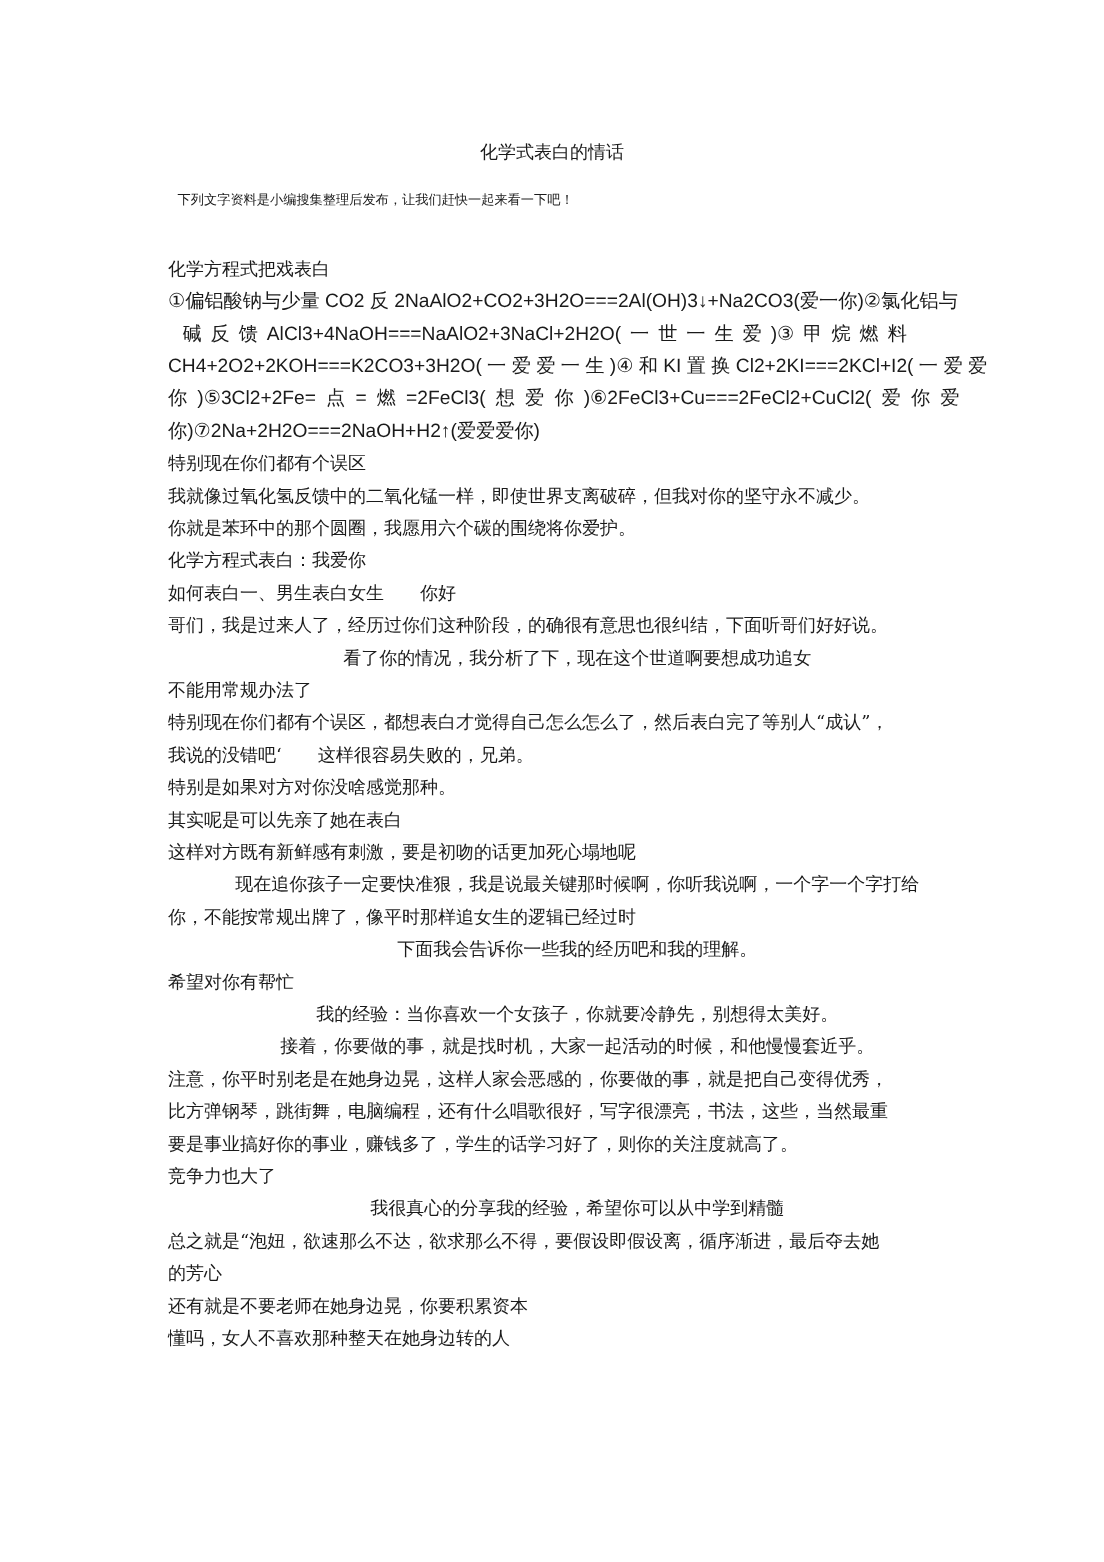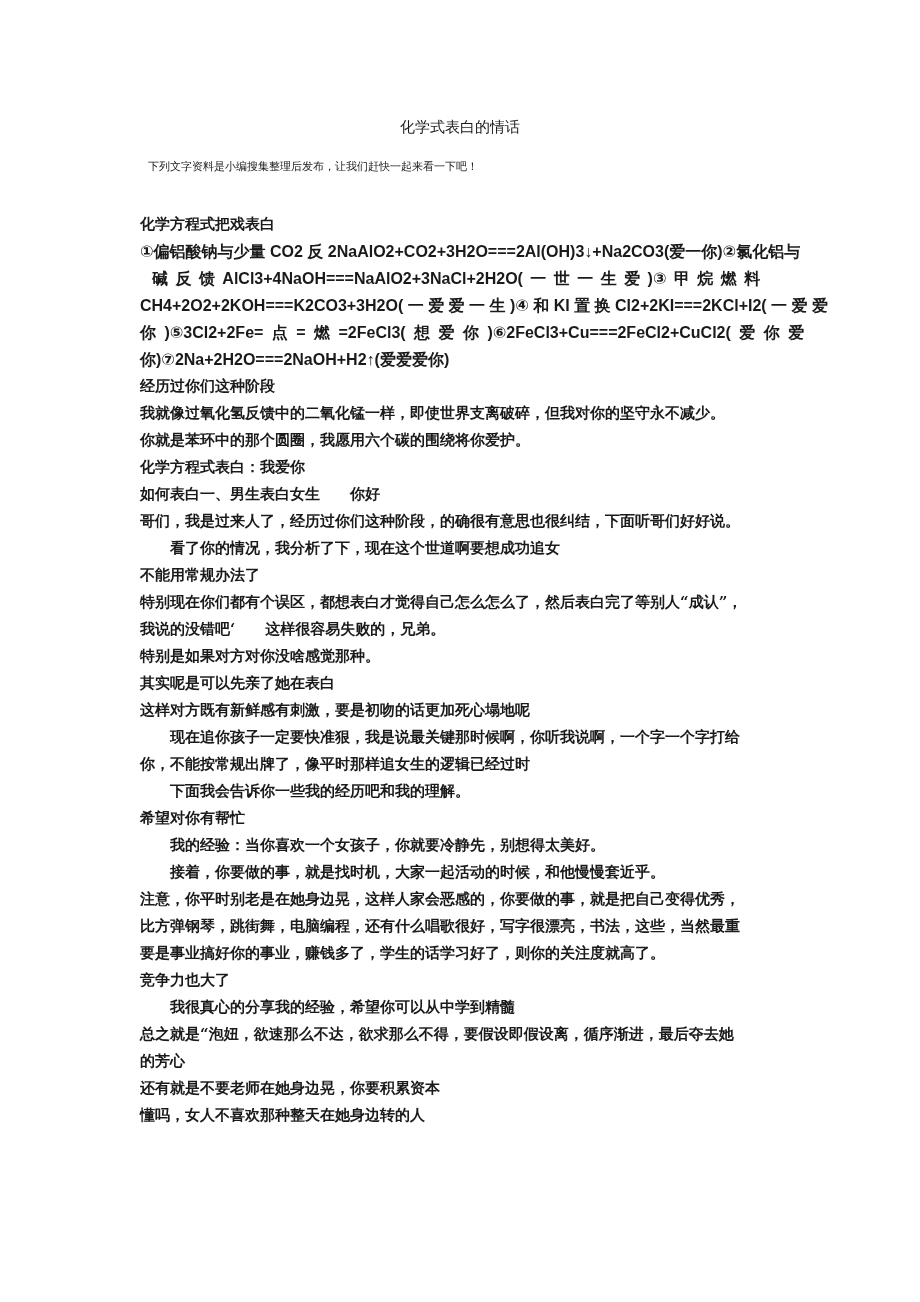--- a/index.html
+++ b/index.html
@@ -3,41 +3,41 @@
 <meta charset="utf-8">
 <style>
   html, body { margin: 0; padding: 0; background: #ffffff; }
   body { width: 920px; height: 1302px; position: relative; overflow: hidden;
          font-family: "DejaVu Serif", "Liberation Serif", serif; color: #1a1a1a; }
   .page { position: absolute; left: 0; top: 0; width: 736px; height: 1302px; }
   .title { position: absolute; top: 116px; left: 0; width: 920px; text-align: center;
            font-size: 15px; line-height: 22px; }
   .intro { position: absolute; top: 156px; left: 148px; font-size: 11px; line-height: 22px; }
   .body { position: absolute; top: 211px; left: 140px; width: 652px; font-size: 15px; }
-  .line { height: 27px; line-height: 27px; white-space: nowrap; overflow: visible; font-weight: bold; }
-  .line.indent { padding-left: 30px; }
+  .line { height: 27px; line-height: 27px; white-space: nowrap; overflow: visible; }
+  .line.indent { padding-left: 30px; text-align: center; }
   .chem { font-family: "Liberation Sans", "DejaVu Sans", sans-serif; font-size: 16px; }
 </style>
 </head>
 <body>
 
 <div class="page">
   <div class="title">化学式表白的情话</div>
   <div class="intro">下列文字资料是小编搜集整理后发布，让我们赶快一起来看一下吧！</div>
 
   <div class="body">
     <div class="line">化学方程式把戏表白</div>
     <div class="line chem">①偏铝酸钠与少量 CO2 反 2NaAlO2+CO2+3H2O===2Al(OH)3↓+Na2CO3(爱一你)②氯化铝与</div>
     <div class="line chem" style="word-spacing:3px;margin-left:12px;">碱 反 馈  AlCl3+4NaOH===NaAlO2+3NaCl+2H2O( 一 世 一 生 爱 )③ 甲 烷 燃 料</div>
     <div class="line chem">CH4+2O2+2KOH===K2CO3+3H2O( 一 爱 爱 一 生 )④ 和 KI 置 换 Cl2+2KI===2KCl+I2( 一 爱 爱</div>
     <div class="line chem" style="word-spacing:4px;">你 )⑤3Cl2+2Fe= 点 = 燃 =2FeCl3( 想 爱 你 )⑥2FeCl3+Cu===2FeCl2+CuCl2( 爱 你 爱</div>
     <div class="line chem">你)⑦2Na+2H2O===2NaOH+H2↑(爱爱爱你)</div>
 
     <div id="body-lines">
-        <div class="line">经历过你们这种阶段</div>
+        <div class="line">特别现在你们都有个误区</div>
         <div class="line">我就像过氧化氢反馈中的二氧化锰一样，即使世界支离破碎，但我对你的坚守永不减少。</div>
         <div class="line">你就是苯环中的那个圆圈，我愿用六个碳的围绕将你爱护。</div>
         <div class="line">化学方程式表白：我爱你</div>
         <div class="line">如何表白一、男生表白女生　　你好</div>
         <div class="line">哥们，我是过来人了，经历过你们这种阶段，的确很有意思也很纠结，下面听哥们好好说。</div>
         <div class="line indent">看了你的情况，我分析了下，现在这个世道啊要想成功追女</div>
         <div class="line">不能用常规办法了</div>
         <div class="line">特别现在你们都有个误区，都想表白才觉得自己怎么怎么了，然后表白完了等别人“成认”，</div>
         <div class="line">我说的没错吧‘　　这样很容易失败的，兄弟。</div>
         <div class="line">特别是如果对方对你没啥感觉那种。</div>

